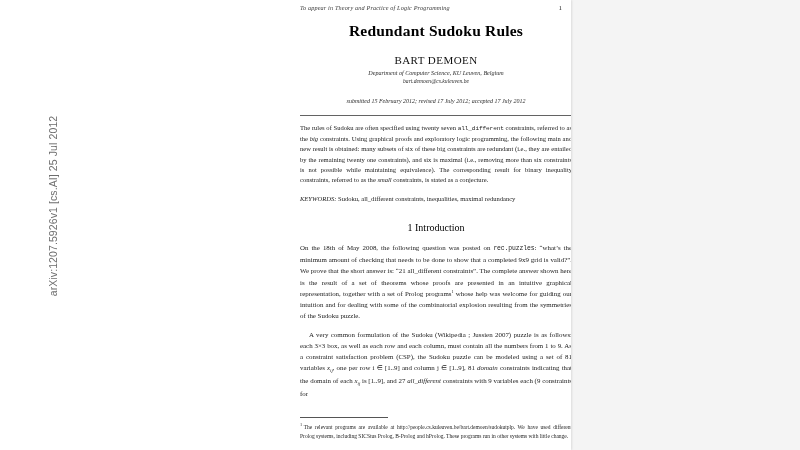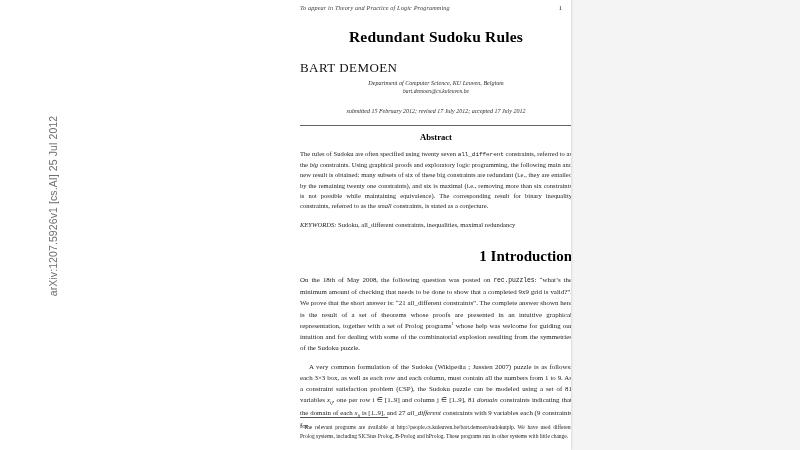--- a/index.html
+++ b/index.html
@@ -72,31 +72,31 @@
 
   
   .content {
     position: absolute;
     left: 300px;
     top: 0;
     width: 272px;
   }
 
   #title {
-    margin-top: 28px;
+    margin-top: 22px;
     text-align: center;
     font-size: 15.5px;
     letter-spacing: 0.2px;
     color: #000;
   }
 
   .author {
-    text-align: left;
+    text-align: center;
     margin-top: 14px;
-    font-size: 13px;
+    font-size: 11px;
     letter-spacing: 0.45px;
     color: #111;
   }
   .affil {
     text-align: center;
     font-style: italic;
     font-size: 6.1px;
     color: #2b2b2b;
     margin-top: 2.5px;
     line-height: 1.45;
@@ -142,23 +142,23 @@
     font-size: 6.55px;
     line-height: 1.55;
     color: #1b1b1b;
   }
   #keywords .kw-label {
     font-style: italic;
   }
 
   
   #section-heading {
-    text-align: right;
-    font-size: 15px;
-    font-weight: bold;
+    text-align: center;
+    font-size: 10px;
+    font-weight: normal;
     margin-top: 18px;
     color: #000;
   }
   .para {
     font-size: 6.9px;
     line-height: 1.63;
     text-align: justify;
     color: #1b1b1b;
     hyphens: auto;
   }
@@ -224,21 +224,20 @@
         <div class="author">BART DEMOEN</div>
         <div class="affil">Department of Computer Science, KU Leuven, Belgium</div>
         <div class="email">bart.demoen@cs.kuleuven.be</div>
       </div>
 
 
       <div id="submitted">submitted 15 February 2012; revised 17 July 2012; accepted 17 July 2012</div>
 
       <div class="rule"></div>
 
-      <div id="abstract-heading">Abstract</div>
 
       <p id="abstract-body"><span>The rules of Sudoku are often specified using twenty seven </span><span class="mono">all_different</span><span> constraints, referred to as the </span><span class="ital">big</span><span> constraints. Using graphical proofs and exploratory logic programming, the following main and new result is obtained: many subsets of six of these big constraints are redundant (i.e., they are entailed by the remaining twenty one constraints), and six is maximal (i.e., removing more than six constraints is not possible while maintaining equivalence). The corresponding result for binary inequality constraints, referred to as the </span><span class="ital">small</span><span> constraints, is stated as a conjecture.</span></p>
 
       <p id="keywords"><span class="kw-label">KEYWORDS:</span><span> Sudoku, all_different constraints, inequalities, maximal redundancy</span></p>
 
       <div id="section-heading">1 Introduction</div>
 
       <p id="para-1" class="para"><span>On the 18th of May 2008, the following question was posted on </span><span class="mono">rec.puzzles</span><span>: “what’s the minimum amount of checking that needs to be done to show that a completed 9x9 grid is valid?”. We prove that the short answer is: “21 all_different constraints”. The complete answer shown here is the result of a set of theorems whose proofs are presented in an intuitive graphical representation, together with a set of Prolog programs</span><sup class="fn">1</sup><span> whose help was welcome for guiding our intuition and for dealing with some of the combinatorial explosion resulting from the symmetries of the Sudoku puzzle.</span></p>
 
       <p id="para-2" class="para"><span>A very common formulation of the Sudoku (Wikipedia ; Jussien 2007) puzzle is as follows: each 3×3 box, as well as each row and each column, must contain all the numbers from 1 to 9. As a constraint satisfaction problem (CSP), the Sudoku puzzle can be modeled using a set of 81 variables </span><span class="mvar">x</span><sub>ij</sub><span>, one per row i ∈ [1..9] and column j ∈ [1..9], 81 </span><span class="ital">domain</span><span> constraints indicating that the domain of each </span><span class="mvar">x</span><sub>ij</sub><span> is [1..9], and 27 </span><span class="ital">all_different</span><span> constraints with 9 variables each (9 constraints for</span></p>

